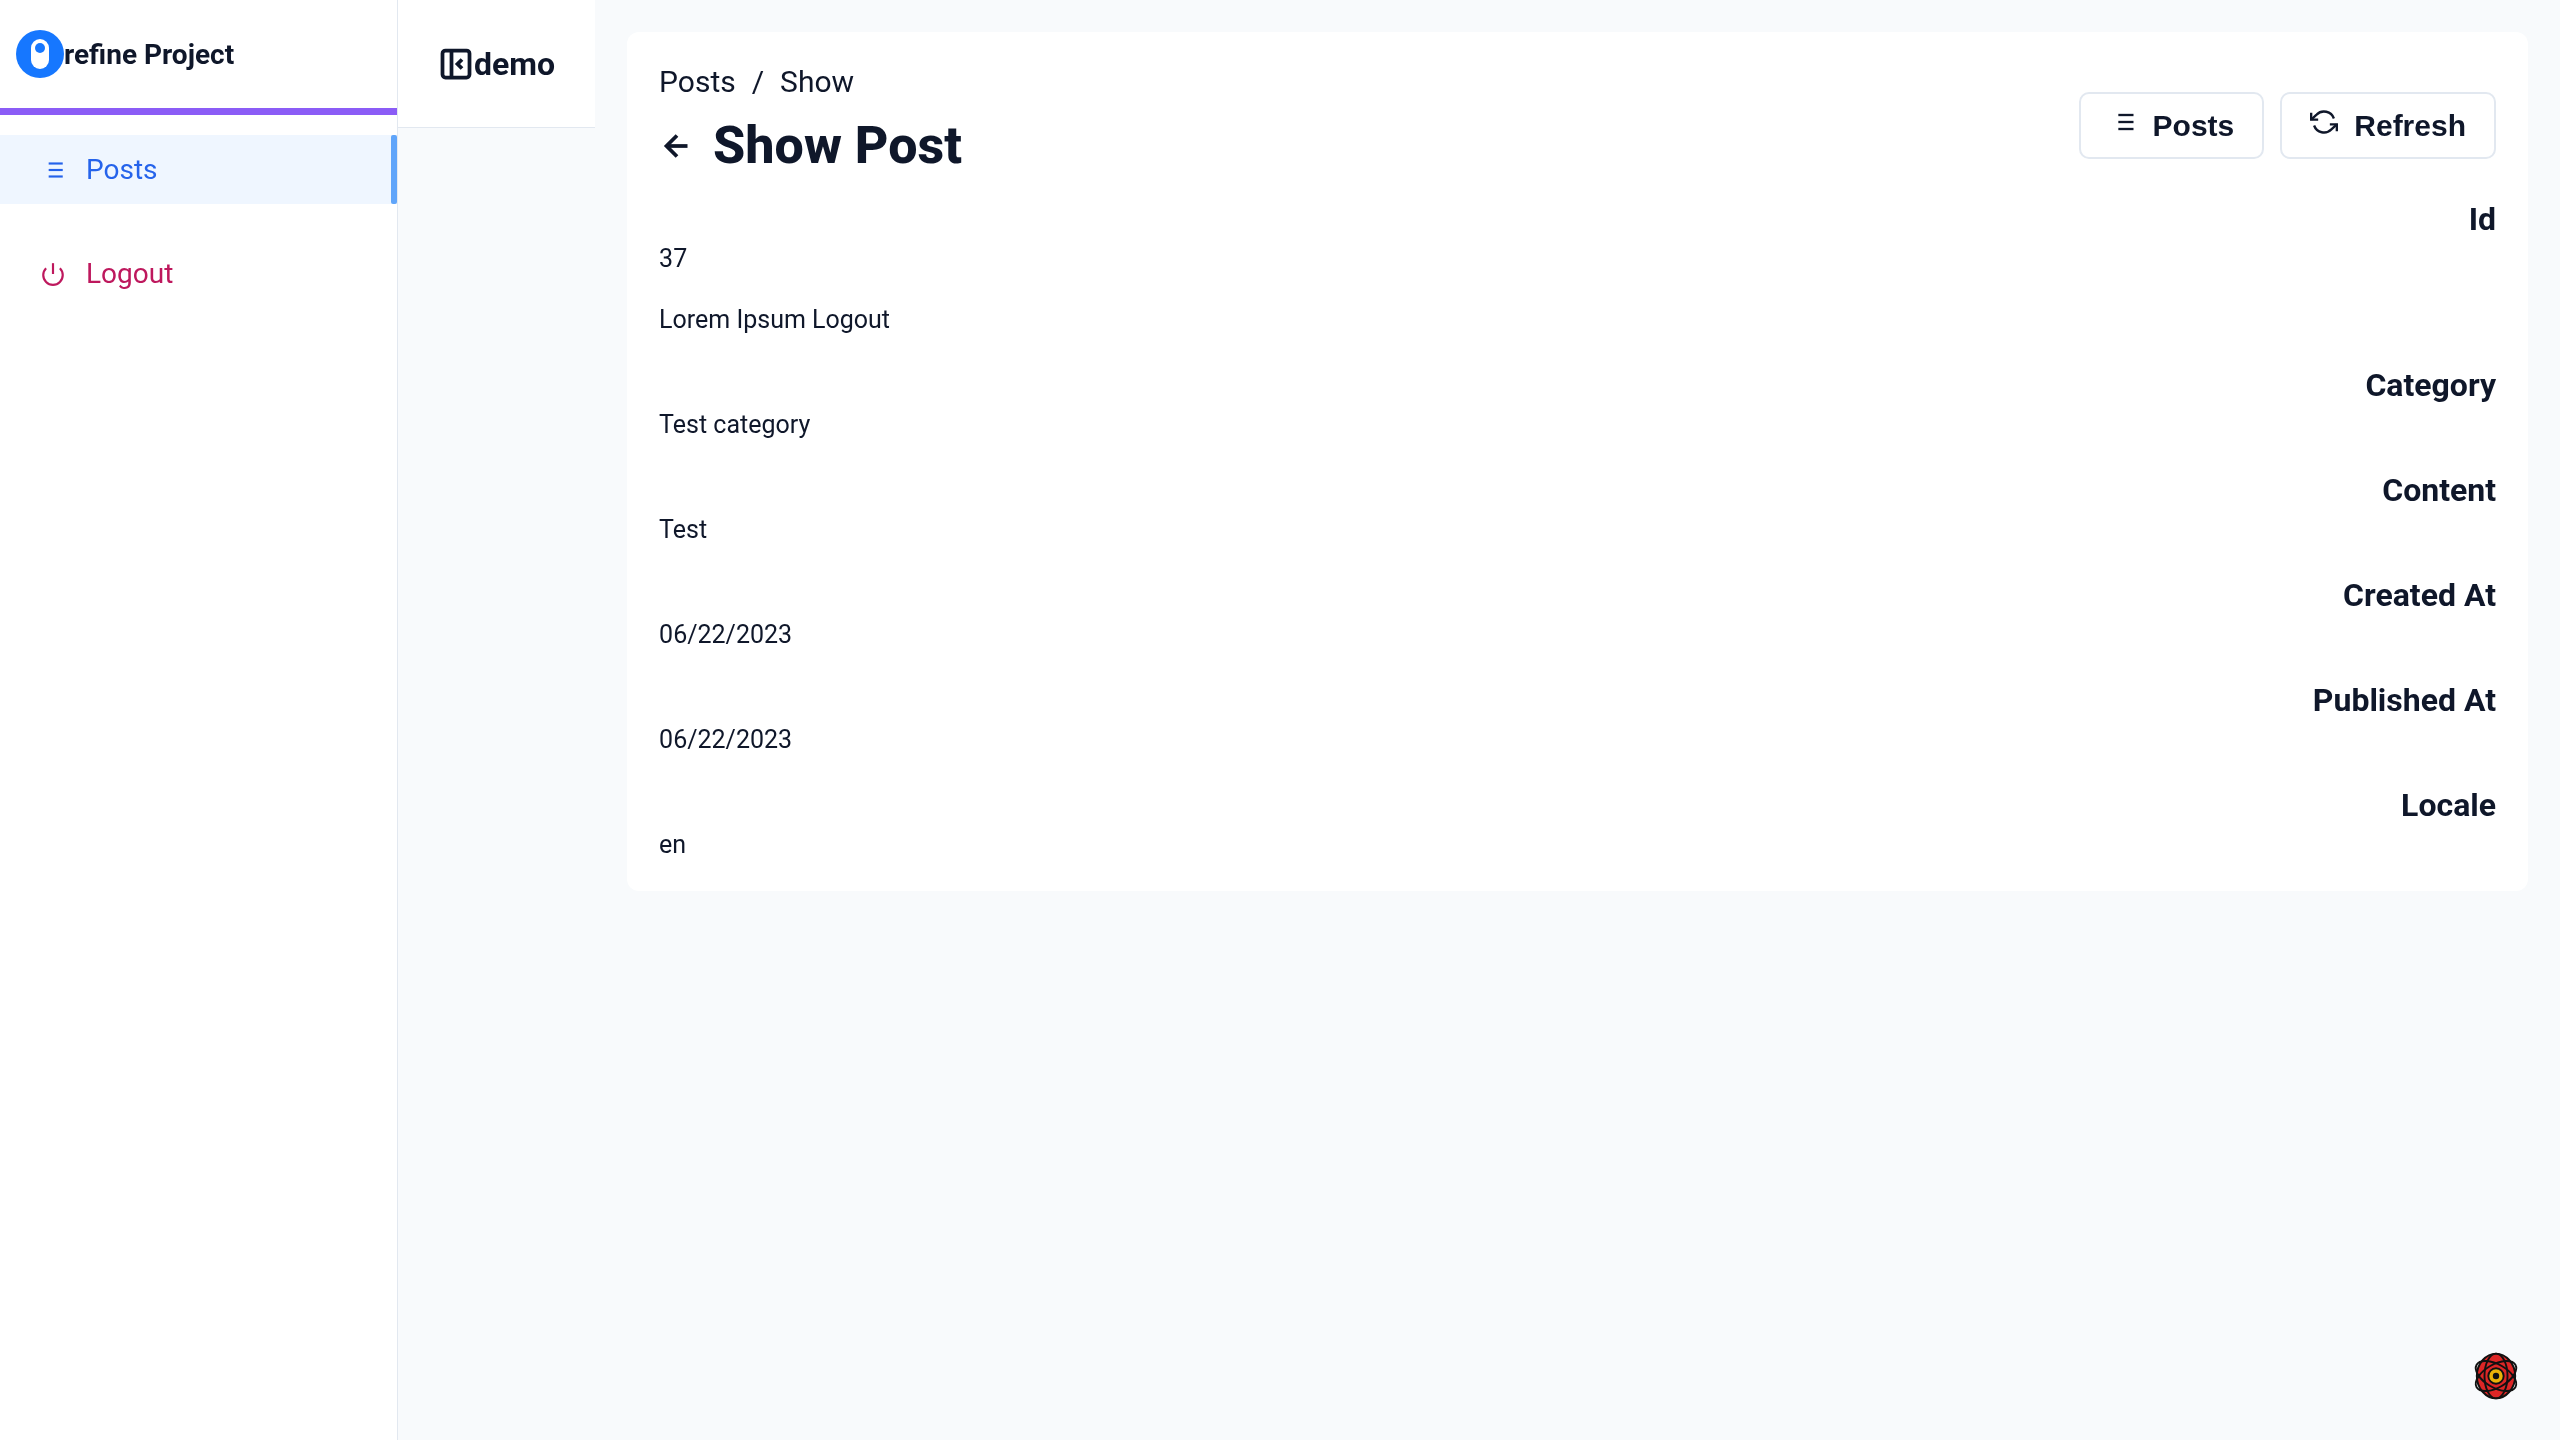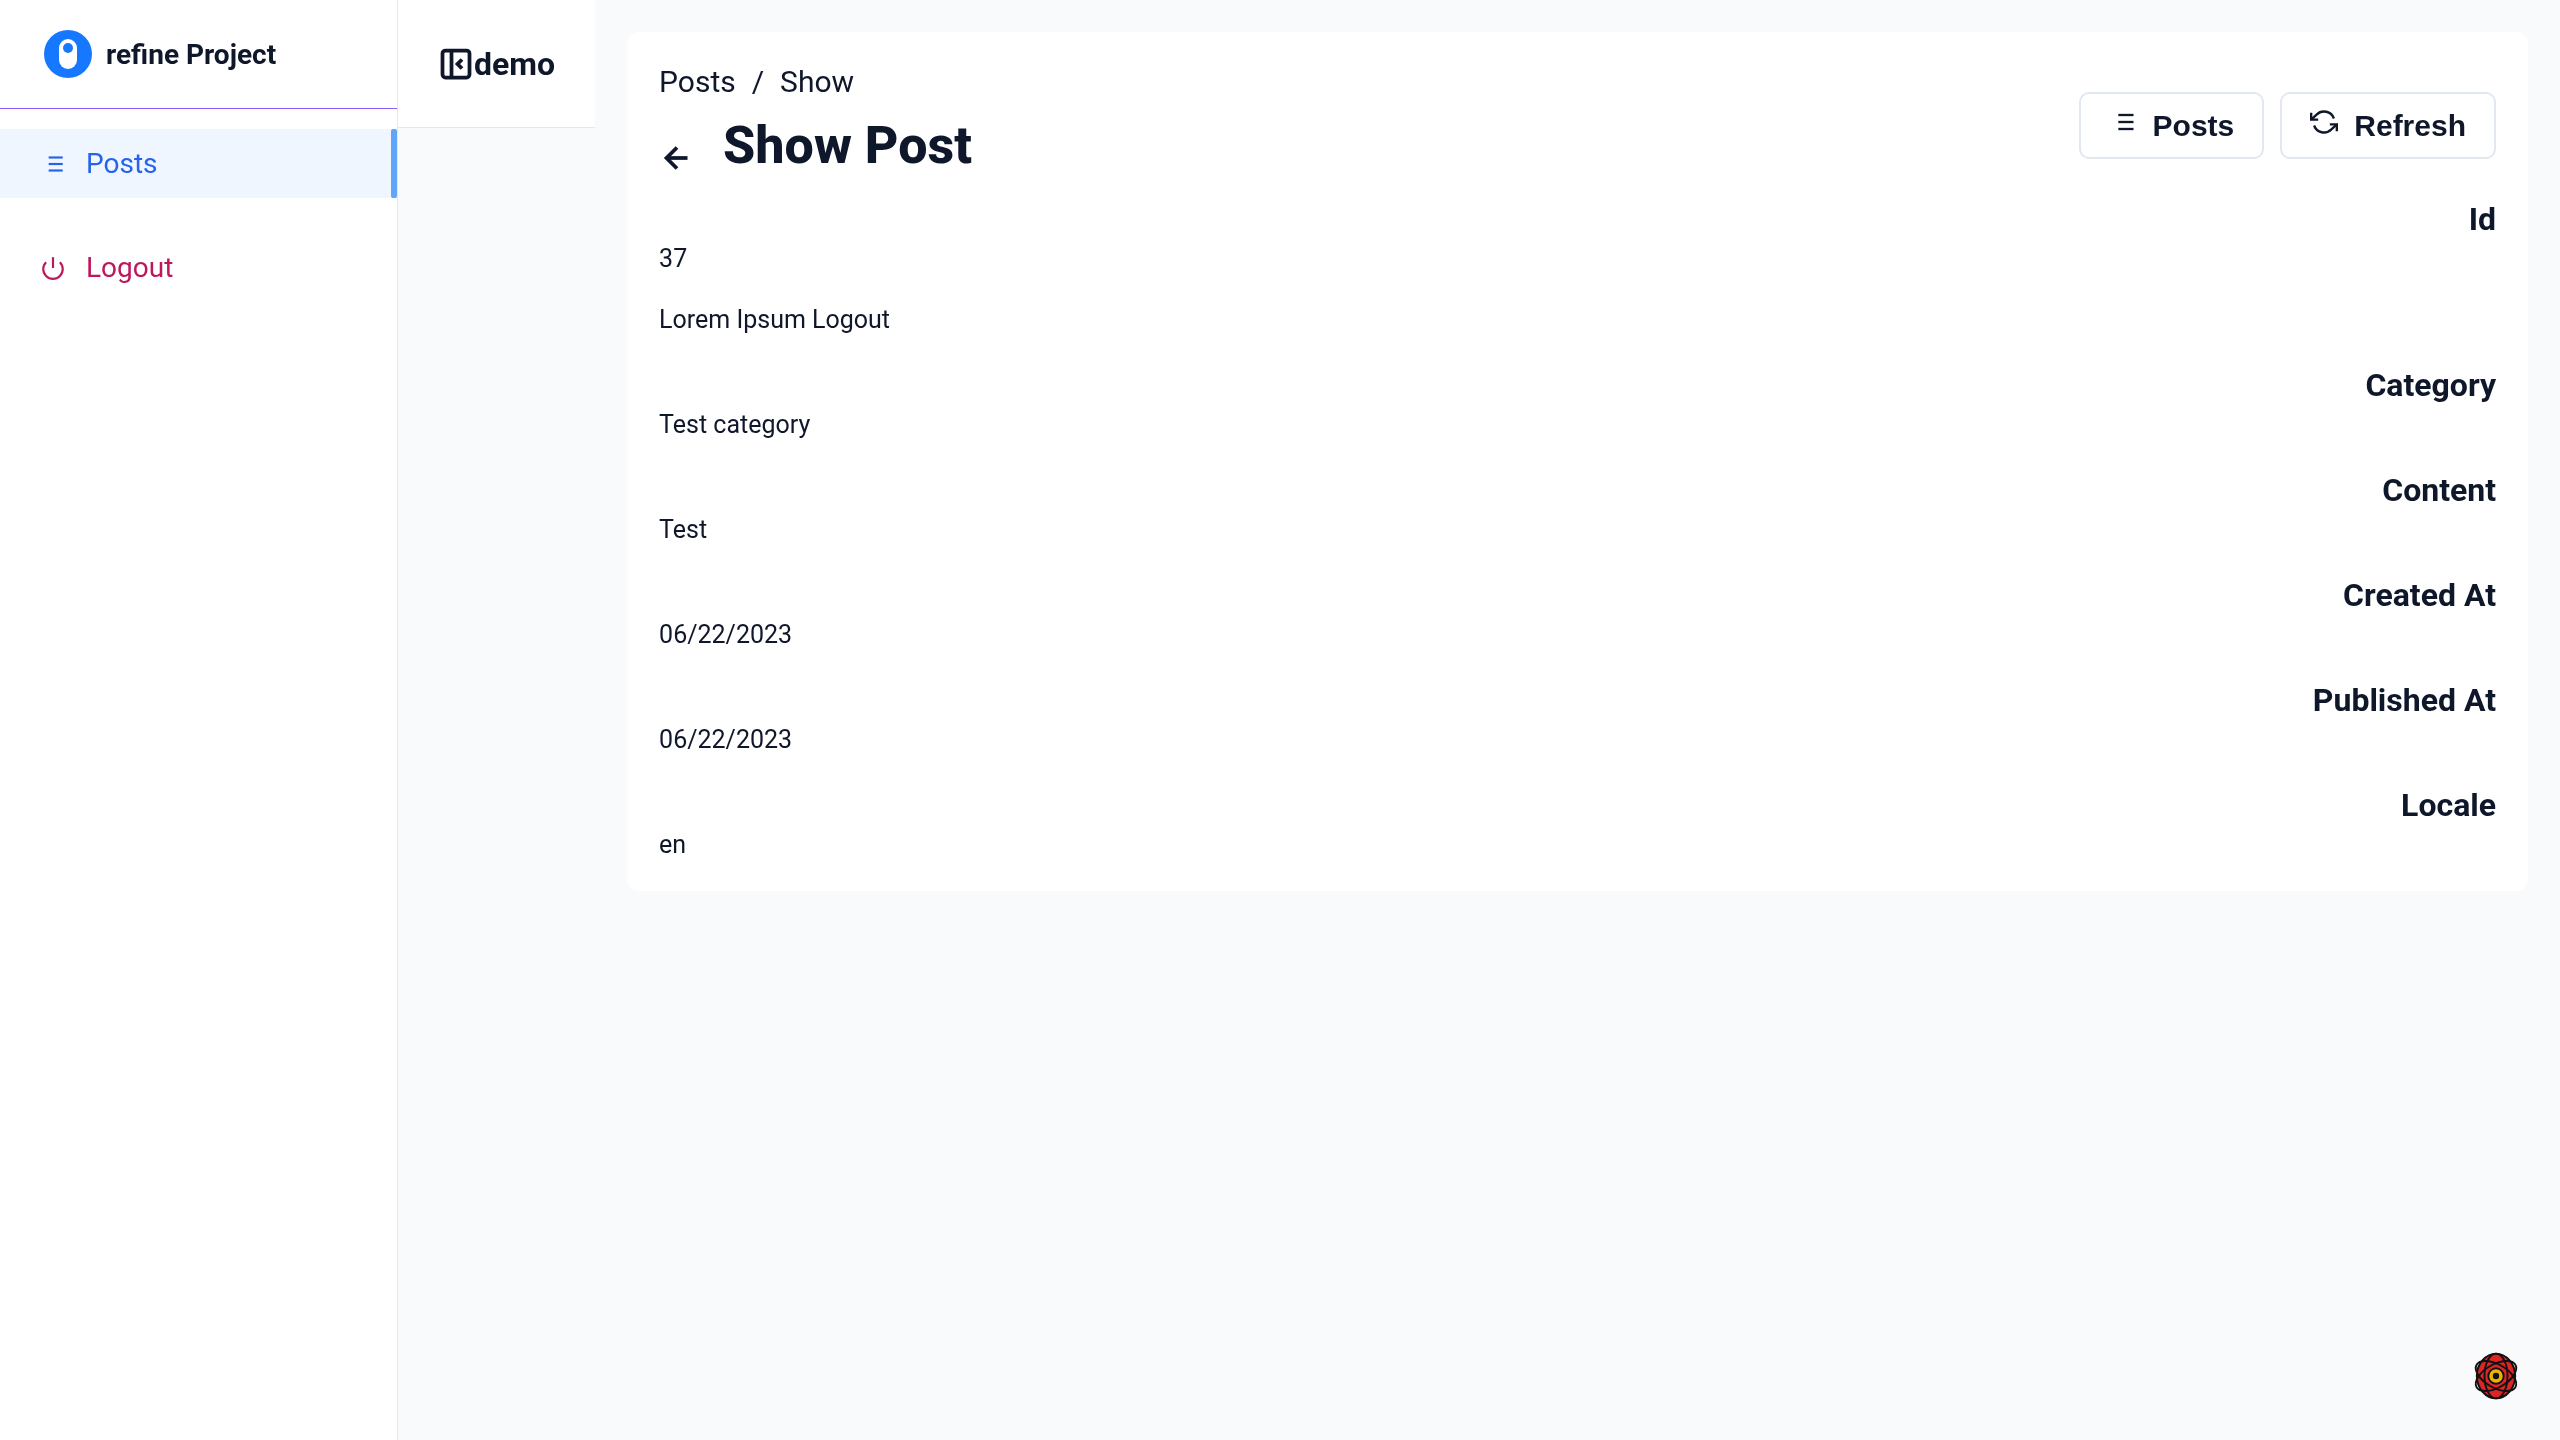--- a/index.html
+++ b/index.html
@@ -20,23 +20,23 @@
       width: 398px;
       background: #ffffff;
       border-right: 1px solid #e2e8f0;
       flex-shrink: 0;
       display: flex;
       flex-direction: column;
     }
     .sidebar-header {
       display: flex;
       align-items: center;
-      padding: 30px 44px;
-      gap: 14px;
-      border-bottom: 1px solid #8b5cf6;
+      padding: 30px 16px;
+      gap: 0;
+      border-bottom: 7px solid #8b5cf6;
     }
     .logo-circle {
       width: 48px;
       height: 48px;
       border-radius: 50%;
       background: #1677ff;
       display: flex;
       align-items: center;
       justify-content: center;
       flex-shrink: 0;
@@ -156,22 +156,22 @@
     }
     .breadcrumbs {
       display: flex;
       align-items: center;
       gap: 16px;
       font-size: 30px;
       color: #0f172a;
     }
     .title-row {
       display: flex;
-      align-items: flex-end;
-      gap: 28px;
+      align-items: center;
+      gap: 18px;
     }
     .back-btn {
       display: flex;
       align-items: center;
       justify-content: center;
       cursor: pointer;
     }
     .back-btn svg {
       width: 36px;
       height: 36px;

